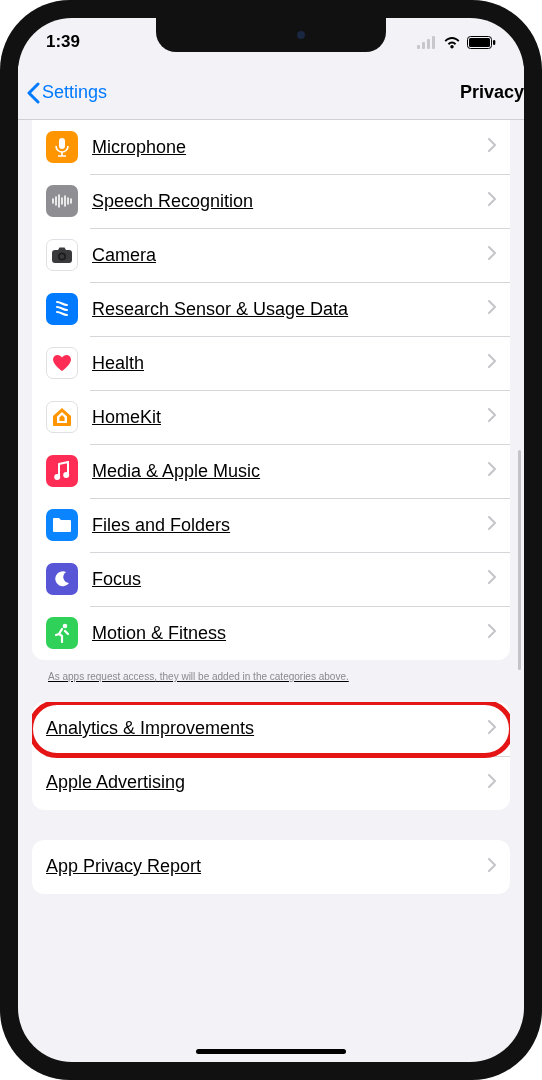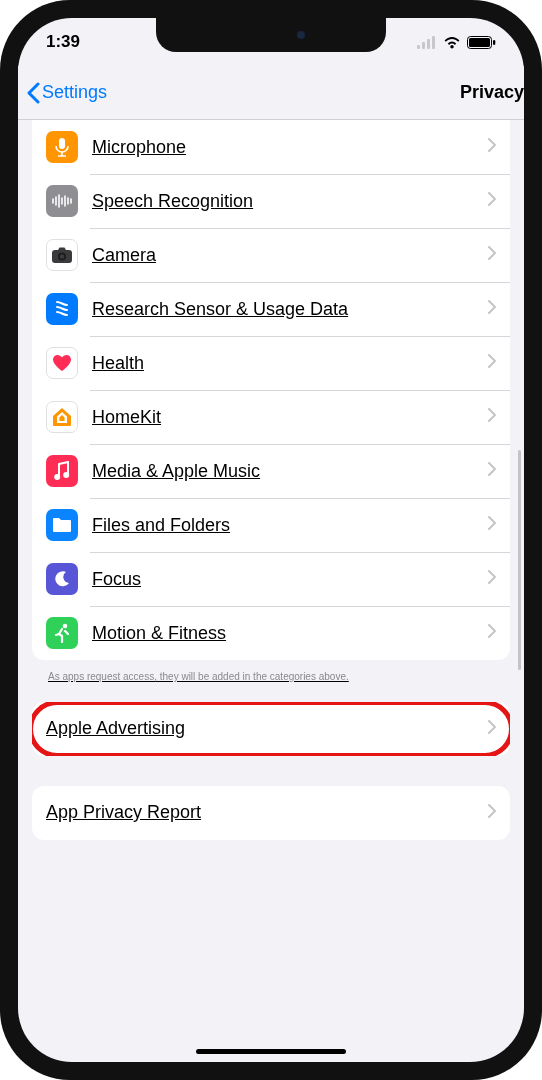--- a/index.html
+++ b/index.html
@@ -363,20 +363,26 @@
           <span class="chev"><svg width="8" height="14" viewBox="0 0 8 14">
                 <path d="M1 1l6 6-6 6" stroke="#c5c5c9" stroke-width="2" fill="none" stroke-linecap="round" stroke-linejoin="round"></path>
               </svg></span>
         </div>
       </div>
 
       <div class="footer-text">As apps request access, they will be added in the categories above.</div>
 
       <div class="group group2" style="position:relative;">
         <div class="row">
+          <span class="label">Analytics &amp; Improvements</span>
+          <span class="chev"><svg width="8" height="14" viewBox="0 0 8 14">
+                <path d="M1 1l6 6-6 6" stroke="#c5c5c9" stroke-width="2" fill="none" stroke-linecap="round" stroke-linejoin="round"></path>
+              </svg></span>
+        </div>
+        <div class="row">
           <span class="label">Apple Advertising</span>
           <span class="chev"><svg width="8" height="14" viewBox="0 0 8 14">
                 <path d="M1 1l6 6-6 6" stroke="#c5c5c9" stroke-width="2" fill="none" stroke-linecap="round" stroke-linejoin="round"></path>
               </svg></span>
         </div>
         <div class="circle-highlight" style="left:-4px;top:-2px;right:-4px;height:58px;"></div>
       </div>
 
       <div class="group group3" style="margin-top:30px;">
         <div class="row">

